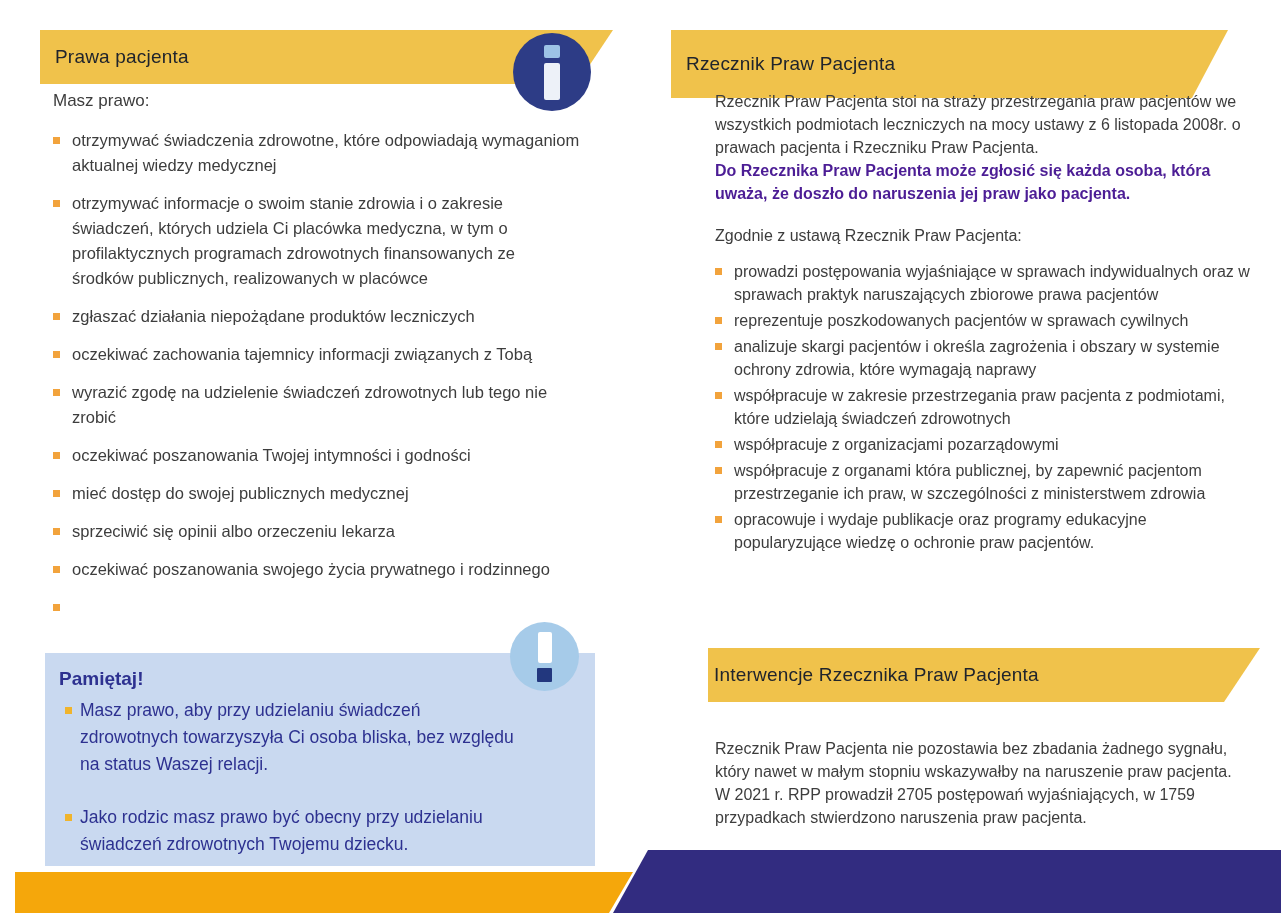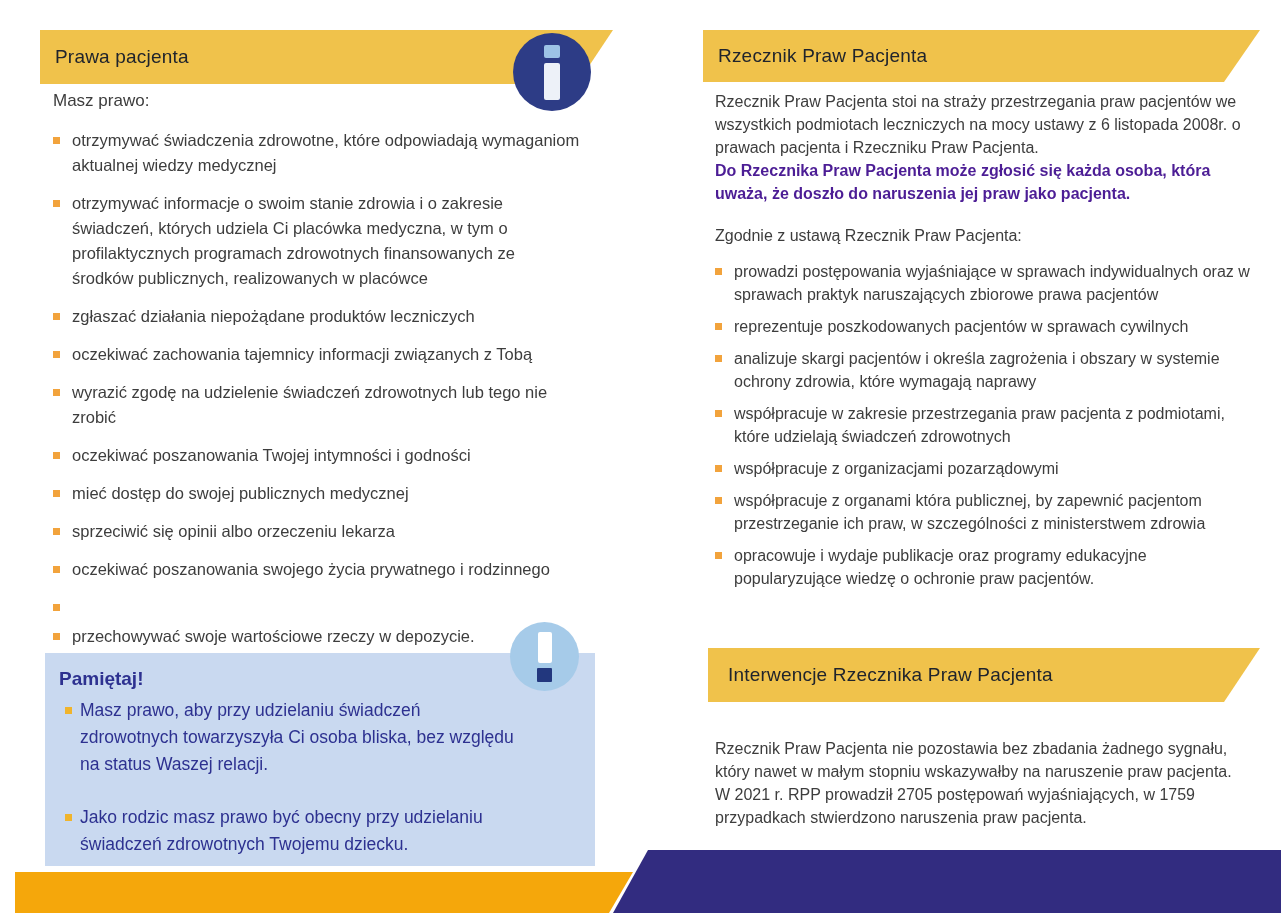--- a/index.html
+++ b/index.html
@@ -20,22 +20,22 @@
     background: var(--banner_yellow, #F0C24B);
     clip-path: polygon(0 0, 100% 0, calc(100% - 36px) 100%, 0 100%);
     display: flex;
     align-items: center;
     padding-left: 15px;
     font-size: 19px;
     letter-spacing: .2px;
     color: var(--banner_text, #20242C);
   }
   #banner-left   { left: 25px;  top: 30px;  width: 573px; height: 54px; }
-  #banner-right  { left: 688px; top: 30px;  width: 557px; height: 52px; }
-  #banner-interw { left: 693px; top: 648px; width: 552px; height: 54px; padding-left: 20px; }
+  #banner-right  { left: 656px; top: 30px;  width: 557px; height: 68px; }
+  #banner-interw { left: 693px; top: 648px; width: 552px; height: 54px; padding-left: 6px; }
 
   
   .badge {
     position: absolute;
     border-radius: 50%;
     display: flex;
     flex-direction: column;
     align-items: center;
     justify-content: center;
     gap: 5px;
@@ -87,21 +87,21 @@
 
   
   #right-content {
     position: absolute;
     left: 700px; top: 90px; width: 537px;
     color: var(--body_text, #3D3D3D);
     font-size: 16px; line-height: 23px;
   }
   #right-content .para-bold { font-weight: 700; color: #4c1d95; }
   #right-content .rintro { margin-top: 19px; margin-bottom: 13px; }
-  #right-content ul.blist { gap: 9px; }
+  #right-content ul.blist { gap: 3px; }
   #right-content li { font-size: 16px; line-height: 23px; }
   #right-content .sq { margin-top: 8px; }
 
   #interw-content {
     position: absolute;
     left: 700px; top: 737px; width: 537px;
     color: var(--body_text, #3D3D3D);
     font-size: 16px; line-height: 23px;
   }
 
@@ -167,24 +167,20 @@
       <li>
           <span class="sq"></span>
           <span>sprzeciwić się opinii albo orzeczeniu lekarza</span>
         </li>
       <li>
           <span class="sq"></span>
           <span>oczekiwać poszanowania swojego życia prywatnego i rodzinnego</span>
         </li>
       <li>
           <span class="sq"></span>
-        </li>
-      <li>
-          <span class="sq"></span>
-          <span>przechowywać swoje wartościowe rzeczy w depozycie.</span>
         </li>
     </ul>
   </div>
 
   <div class="badge" id="alert-badge">
     <div class="stem"></div>
     <div class="dot"></div>
   </div>
 
   <div id="reminder-box">

